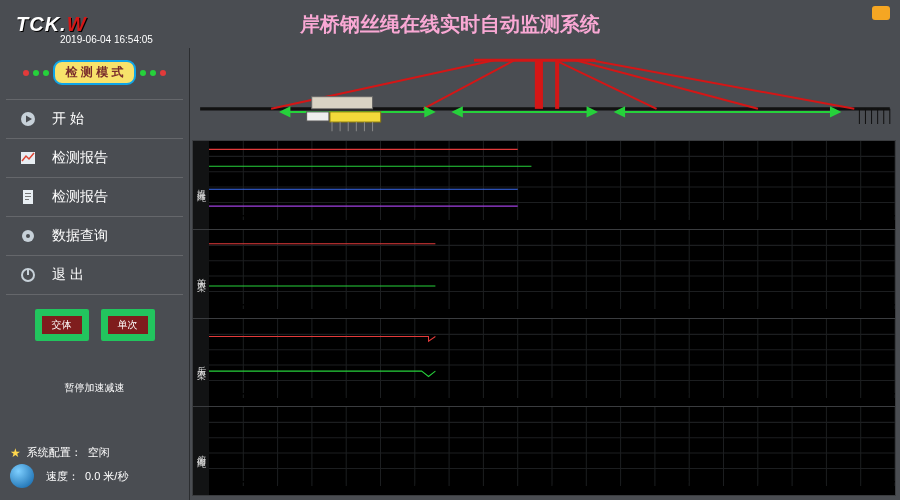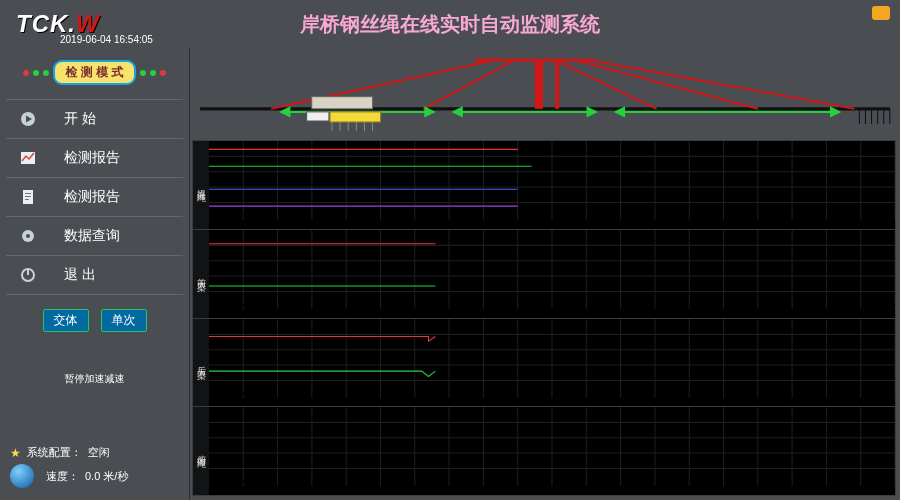--- a/index.html
+++ b/index.html
@@ -1,35 +1,35 @@
 <!DOCTYPE html>
 <html><head>
 <meta charset="utf-8">
 <style>
   * { box-sizing: border-box; margin: 0; padding: 0; }
   html, body { width: 900px; height: 500px; overflow: hidden; font-family: "Microsoft YaHei", sans-serif; background: #000; }
   .app { width: 900px; height: 500px; background: #4a4d52; display: flex; flex-direction: column; }
   .topbar { height: 48px; display: flex; align-items: center; padding: 0 16px; position: relative; }
   .logo { width: 140px; }
-  .logo-text { font-weight: 900; font-style: italic; font-size: 24px; color: #fff; letter-spacing: 1px; text-shadow: 1px 1px 0 #000; margin-top: 44px; }
+  .logo-text { font-weight: 900; font-style: italic; font-size: 20px; color: #fff; letter-spacing: 1px; text-shadow: 1px 1px 0 #000; margin-top: 44px; }
   .logo-w { color: #d41616; }
   .title { position: absolute; left: 50%; transform: translateX(-50%); color: #f9a8d4; font-size: 20px; font-weight: 700; }
   .minimize { position: absolute; right: 10px; top: 6px; width: 18px; height: 14px; background: #f5a623; border-radius: 3px; }
   .timestamp { position: absolute; left: 60px; top: 34px; color: #fff; font-size: 10px; }
   .body { flex: 1; display: flex; }
   .sidebar { width: 190px; background: #4a4d52; padding: 8px 6px; display: flex; flex-direction: column; border-right: 1px solid #2b2d30; }
   .mode-badge { display: flex; align-items: center; justify-content: center; gap: 4px; margin: 4px 0 10px; }
   .dot-g { width: 6px; height: 6px; border-radius: 50%; }
   .mode-pill { padding: 2px 10px; background: #f7e26b; border: 2px solid #0ea5e9; border-radius: 9px; color: #7a2c2c; font-size: 12px; font-weight: 700; }
   .sep { height: 1px; background: rgba(255,255,255,0.15); margin: 4px 0; }
-  .menu-item { display: flex; align-items: center; gap: 28px; padding: 6px 14px; color: #fff; font-size: 14px; cursor: pointer; }
+  .menu-item { display: flex; align-items: center; gap: 16px; padding: 6px 14px; color: #fff; font-size: 14px; cursor: pointer; }
   .mi-icon { width: 16px; height: 16px; flex-shrink: 0; display: flex; align-items: center; justify-content: center; }
   .mi-icon svg { width: 16px; height: 16px; }
   .small-btns { display: flex; gap: 12px; justify-content: center; margin-top: 10px; }
-  .small-btn { padding: 2px 10px; border: 1px solid #22c55e; background: #0369a1; color: #fff; font-size: 12px; cursor: pointer; border-radius: 2px; }
+  .small-btn { padding: 2px 10px; border: 7px solid #22c55e; background: #7f1d1d; color: #fff; font-size: 10px; cursor: pointer; border-radius: 2px; }
   .play-ctrl { display: flex; gap: 0; justify-content: center; margin-top: 40px; color: #fff; font-size: 10px; }
   .status-block { margin-top: auto; color: #fff; font-size: 11px; padding: 4px 4px 0; }
   .status-line { display: flex; align-items: center; gap: 6px; margin-bottom: 4px; }
   .star { color: #ffd84d; font-size: 12px; }
   .globe { width: 24px; height: 24px; border-radius: 50%; background: radial-gradient(circle at 35% 30%, #7ecfff, #0a5ea3); display: inline-block; margin-right: 6px; vertical-align: middle; }
   .main { flex: 1; display: flex; flex-direction: column; background: #4a4d52; }
   .crane-area { height: 90px; background: #4a4d52; position: relative; overflow: hidden; }
   .crane-svg { position: absolute; inset: 0; }
   .charts { flex: 1; display: flex; background: #121314; border: 1px solid #3a3c3f; margin: 2px 4px 4px 2px; }
   .chart-labels { width: 16px; display: flex; flex-direction: column; color: #d8d8d8; font-size: 9px; }

